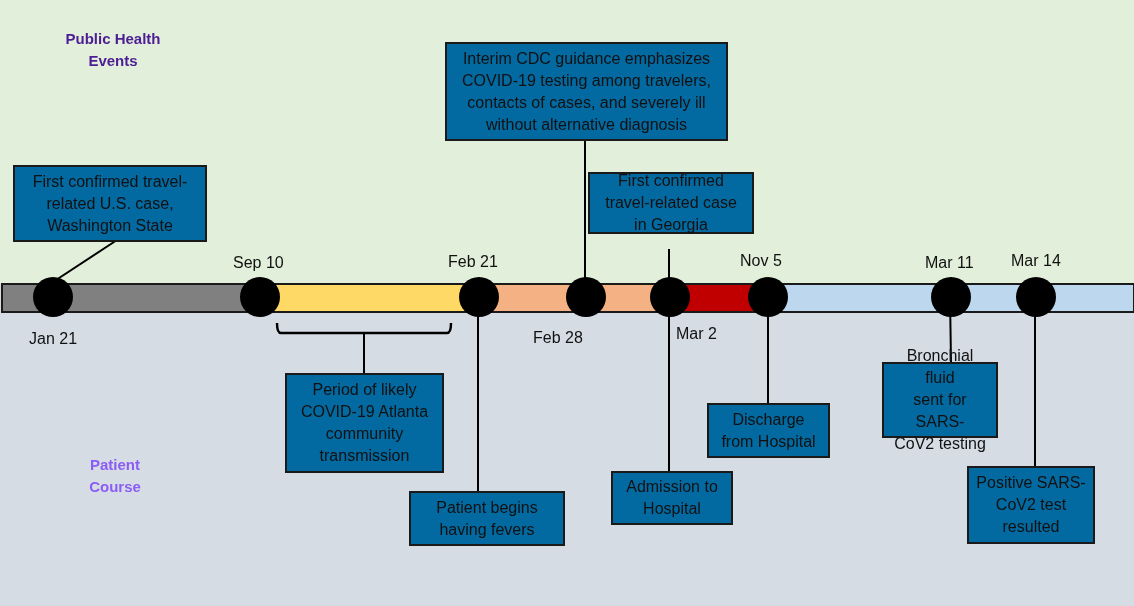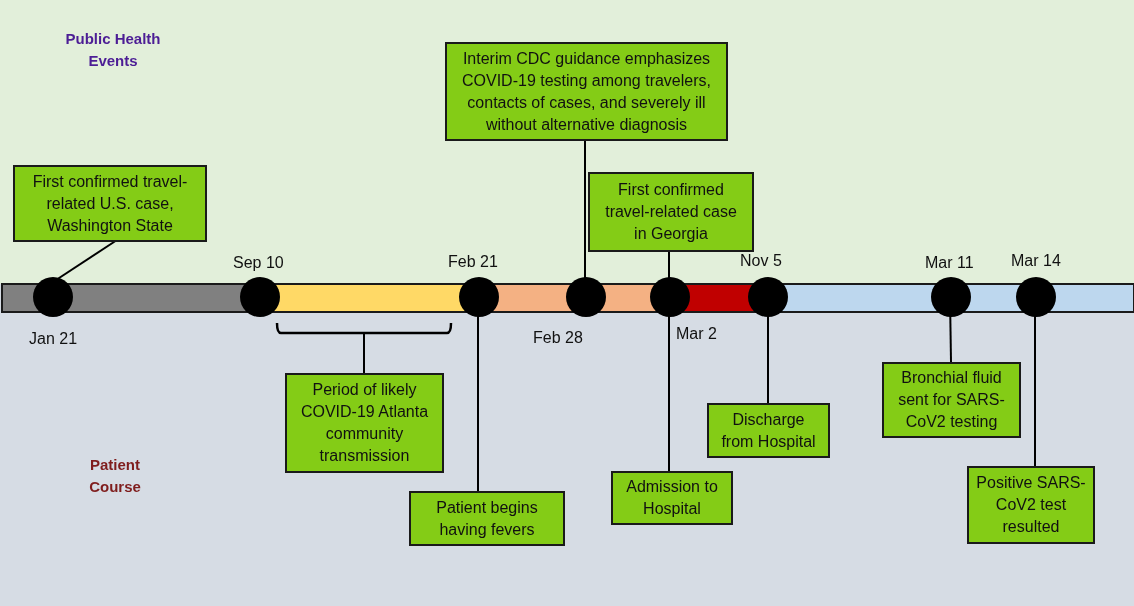--- a/index.html
+++ b/index.html
@@ -2,26 +2,26 @@
 <html><head>
 <meta charset="utf-8">
 <style>
   html, body { margin: 0; padding: 0; }
   body { width: 1134px; height: 606px; position: relative; overflow: hidden;
          font-family: "Liberation Sans", sans-serif; }
   .bg-top { position: absolute; left: 0; top: 0; width: 1134px; height: 284px; background: #e2efda; }
   .bg-bottom { position: absolute; left: 0; top: 284px; width: 1134px; height: 322px; background: #d6dce4; }
   .section-label { position: absolute; font-weight: bold; font-size: 15px; text-align: center; line-height: 22px; }
   .section-label.top { color: #4c1d95; left: 50px; top: 28px; width: 126px; }
-  .section-label.bottom { color: #7f1d1d; left: 60px; top: 454px; width: 110px; }
+  .section-label.bottom { color: #8b5cf6; left: 60px; top: 454px; width: 110px; }
   .bar { position: absolute; left: 1px; top: 283px; height: 26px; width: 1130px; border: 2px solid #1a1a1a;
          box-sizing: content-box; display: flex; overflow: hidden; }
   .seg { height: 100%; }
   svg.overlay { position: absolute; left: 0; top: 0; width: 1134px; height: 606px; }
-  .box { position: absolute; background: #84cc16; border: 2px solid #1a1a1a; box-sizing: border-box;
+  .box { position: absolute; background: #0369a1; border: 2px solid #1a1a1a; box-sizing: border-box;
          display: flex; align-items: center; justify-content: center; text-align: center;
          font-size: 16px; line-height: 22px; color: #111; padding: 2px 6px; white-space: pre-line; }
   .date { position: absolute; font-size: 16px; color: #111; white-space: nowrap; }
 </style>
 </head>
 <body>
 
 <div class="bg-top" style="background: rgb(226, 239, 218);"></div>
 <div class="bg-bottom" style="background: rgb(214, 220, 228);"></div>
 
@@ -72,32 +72,32 @@
 <div class="date" style="left:925px;top:254px">Mar 11</div>
 <div class="date" style="left:1011px;top:252px">Mar 14</div>
 
 <div class="box" style="left:13px;top:165px;width:194px;height:77px">First confirmed travel-
 related U.S. case,
 Washington State</div>
 <div class="box" style="left:445px;top:42px;width:283px;height:99px">Interim CDC guidance emphasizes
 COVID-19 testing among travelers,
 contacts of cases, and severely ill
 without alternative diagnosis</div>
-<div class="box" style="left:588px;top:172px;width:166px;height:80px">First confirmed
+<div class="box" style="left:588px;top:172px;width:166px;height:62px">First confirmed
 travel-related case
 in Georgia</div>
 
 <div class="box" style="left:285px;top:373px;width:159px;height:100px">Period of likely
 COVID-19 Atlanta
 community
 transmission</div>
 <div class="box" style="left:409px;top:491px;width:156px;height:55px">Patient begins
 having fevers</div>
 <div class="box" style="left:611px;top:471px;width:122px;height:54px">Admission to
 Hospital</div>
 <div class="box" style="left:707px;top:403px;width:123px;height:55px">Discharge
 from Hospital</div>
-<div class="box" style="left:882px;top:362px;width:139px;height:76px">Bronchial fluid
+<div class="box" style="left:882px;top:362px;width:116px;height:76px">Bronchial fluid
 sent for SARS-
 CoV2 testing</div>
 <div class="box" style="left:967px;top:466px;width:128px;height:78px">Positive SARS-
 CoV2 test
 resulted</div>
 
 </body></html>

